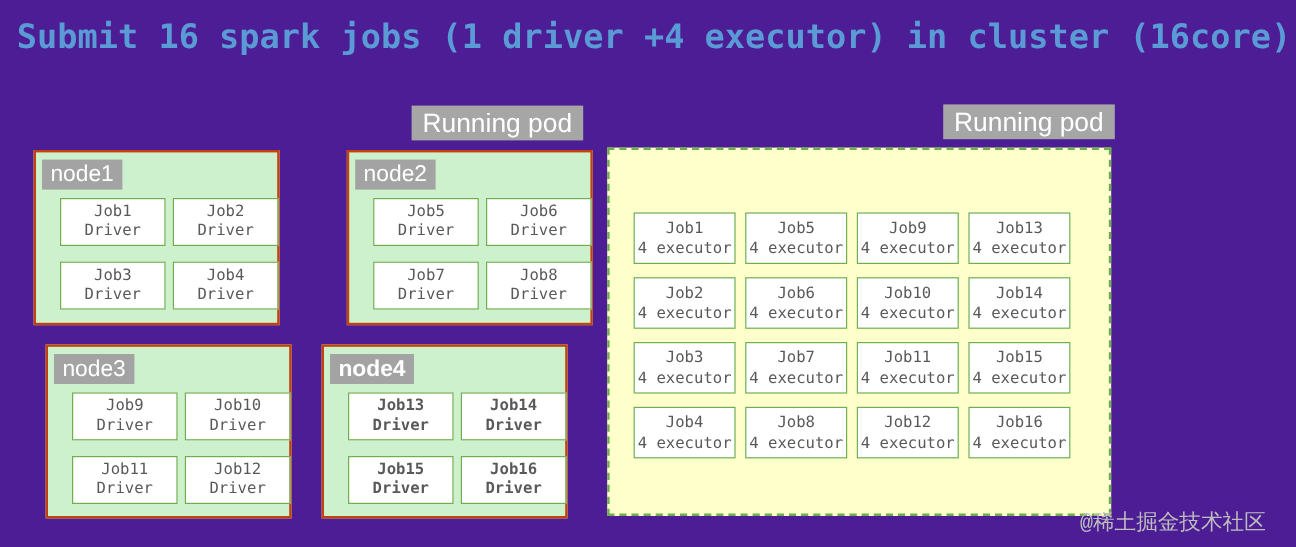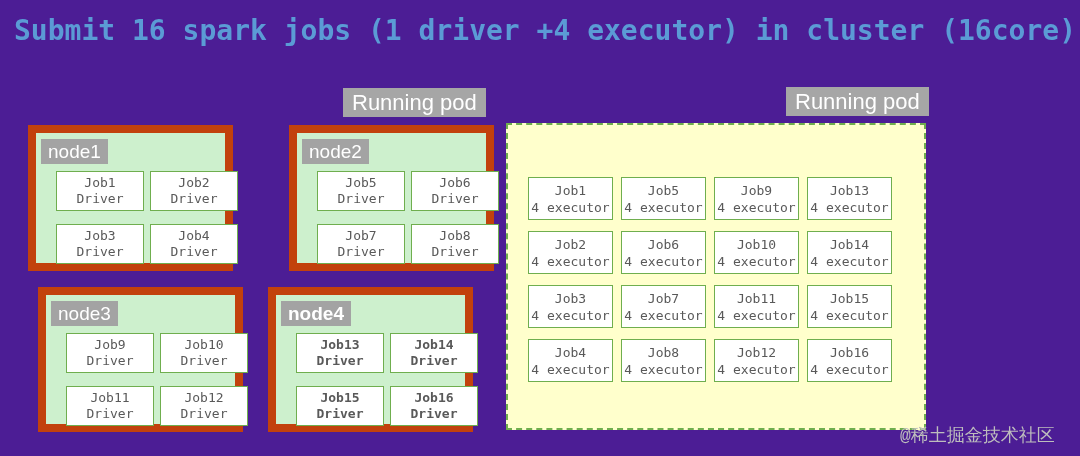--- a/index.html
+++ b/index.html
@@ -11,21 +11,21 @@
            font-family:"DejaVu Sans Mono", monospace;
            font-size:28px; font-weight:bold; color:#5b9bd5; letter-spacing:0px; }
 
   .pod-label { position:absolute; background:#a6a6a6; color:#ffffff;
                font-family:"Liberation Sans", sans-serif; font-size:22px;
                line-height:29px; padding:0 9px; }
   .pod-label.running { left:343px; top:88px; }
   .pod-label.pending { left:786px; top:87px; }
 
   .node { position:absolute; width:205px; background:#cdf0cd;
-          border:8px solid #c2410c; }
+          border:2px solid #c2410c; }
   .node.n1 { left:28px;  top:125px; height:146px; }
   .node.n2 { left:268px; top:125px; height:146px;margin-left:21px; }
   .node.n3 { left:38px;  top:287px; height:145px;text-decoration:underline; }
   .node.n4 { left:268px; top:287px; height:145px;font-weight:bold; }
 
   .node-label { position:absolute; left:5px; top:6px; background:#a3a3a3;
                 color:#ffffff; font-family:"Liberation Sans", sans-serif;
                 font-size:19px; line-height:25px; padding:0 7px; }
 
   .job-grid { position:absolute; left:20px; top:38px;

